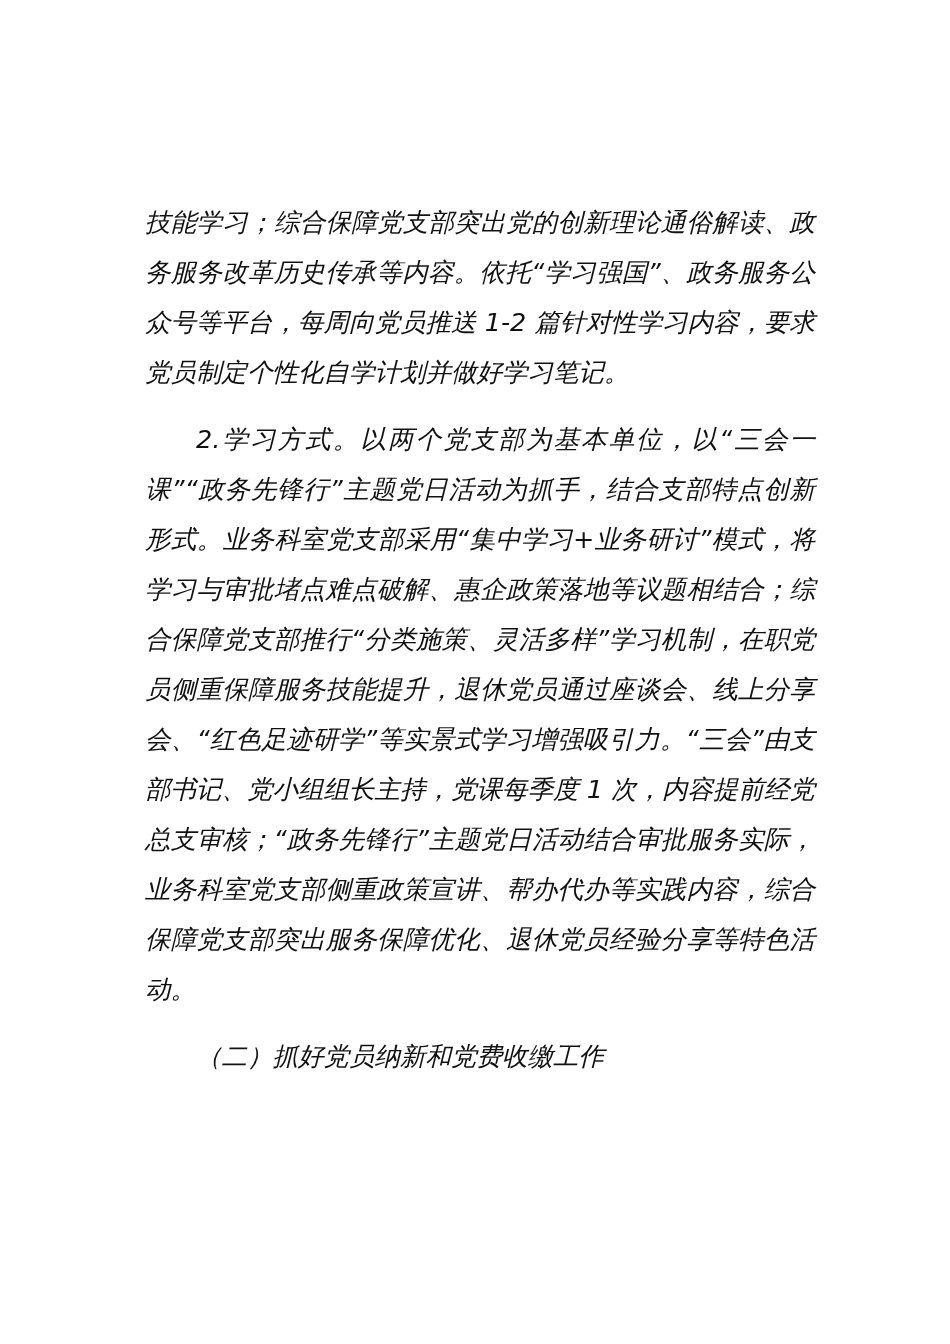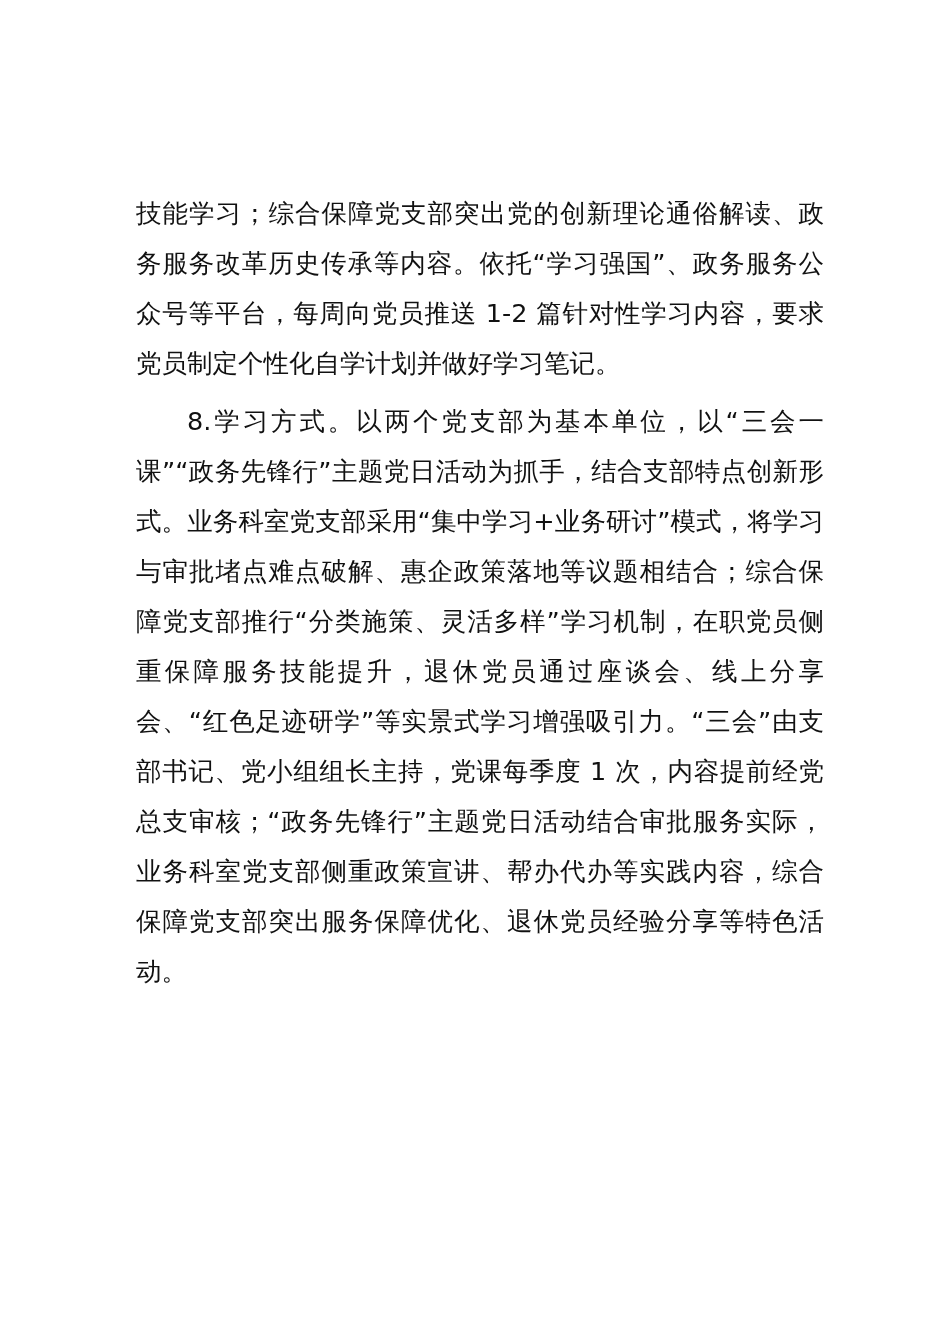--- a/index.html
+++ b/index.html
@@ -9,23 +9,24 @@
     left: 128px;
     top: 180px;
     width: 704px;
     font-family: "DejaVu Sans", "Liberation Sans", sans-serif;
     font-size: 25.5px;
     line-height: 50px;
     color: #111111;
     text-align: justify;
     text-justify: inter-character;
   }
-  .para { margin: 8px; }
+  .para { margin: 17px; font-style: italic; }
   .indent { text-indent: 2em; }
   .heading { text-indent: 2em; }
 </style>
 </head>
 <body>
 
 <div class="page">
   <p class="para">技能学习；综合保障党支部突出党的创新理论通俗解读、政务服务改革历史传承等内容。依托“学习强国”、政务服务公众号等平台，每周向党员推送 1-2 篇针对性学习内容，要求党员制定个性化自学计划并做好学习笔记。</p>
-  <p class="para indent">8.学习方式。以两个党支部为基本单位，以“三会一课”“政务先锋行”主题党日活动为抓手，结合支部特点创新形式。业务科室党支部采用“集中学习+业务研讨”模式，将学习与审批堵点难点破解、惠企政策落地等议题相结合；综合保障党支部推行“分类施策、灵活多样”学习机制，在职党员侧重保障服务技能提升，退休党员通过座谈会、线上分享会、“红色足迹研学”等实景式学习增强吸引力。“三会”由支部书记、党小组组长主持，党课每季度 1 次，内容提前经党总支审核；“政务先锋行”主题党日活动结合审批服务实际，业务科室党支部侧重政策宣讲、帮办代办等实践内容，综合保障党支部突出服务保障优化、退休党员经验分享等特色活动。</p>
+  <p class="para indent">2.学习方式。以两个党支部为基本单位，以“三会一课”“政务先锋行”主题党日活动为抓手，结合支部特点创新形式。业务科室党支部采用“集中学习+业务研讨”模式，将学习与审批堵点难点破解、惠企政策落地等议题相结合；综合保障党支部推行“分类施策、灵活多样”学习机制，在职党员侧重保障服务技能提升，退休党员通过座谈会、线上分享会、“红色足迹研学”等实景式学习增强吸引力。“三会”由支部书记、党小组组长主持，党课每季度 1 次，内容提前经党总支审核；“政务先锋行”主题党日活动结合审批服务实际，业务科室党支部侧重政策宣讲、帮办代办等实践内容，综合保障党支部突出服务保障优化、退休党员经验分享等特色活动。</p>
+  <p class="para heading">（二）抓好党员纳新和党费收缴工作</p>
 </div>
 
 </body></html>

